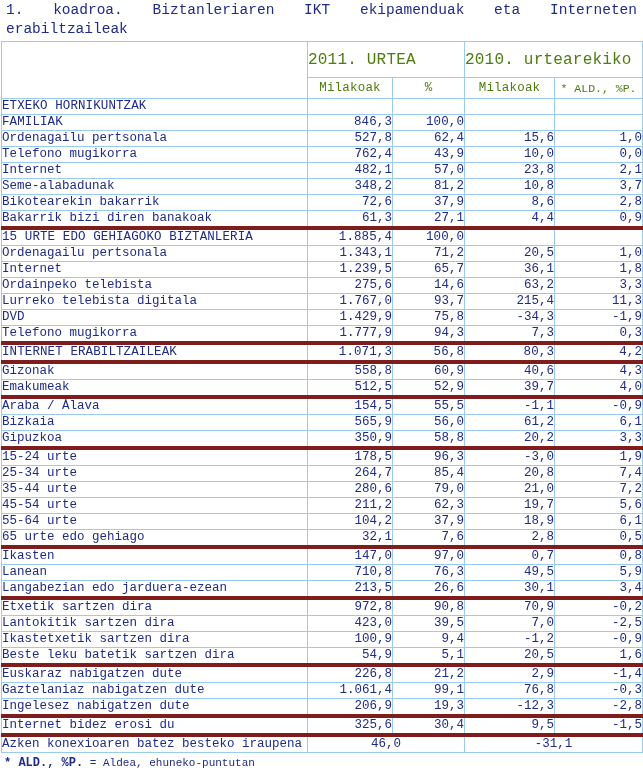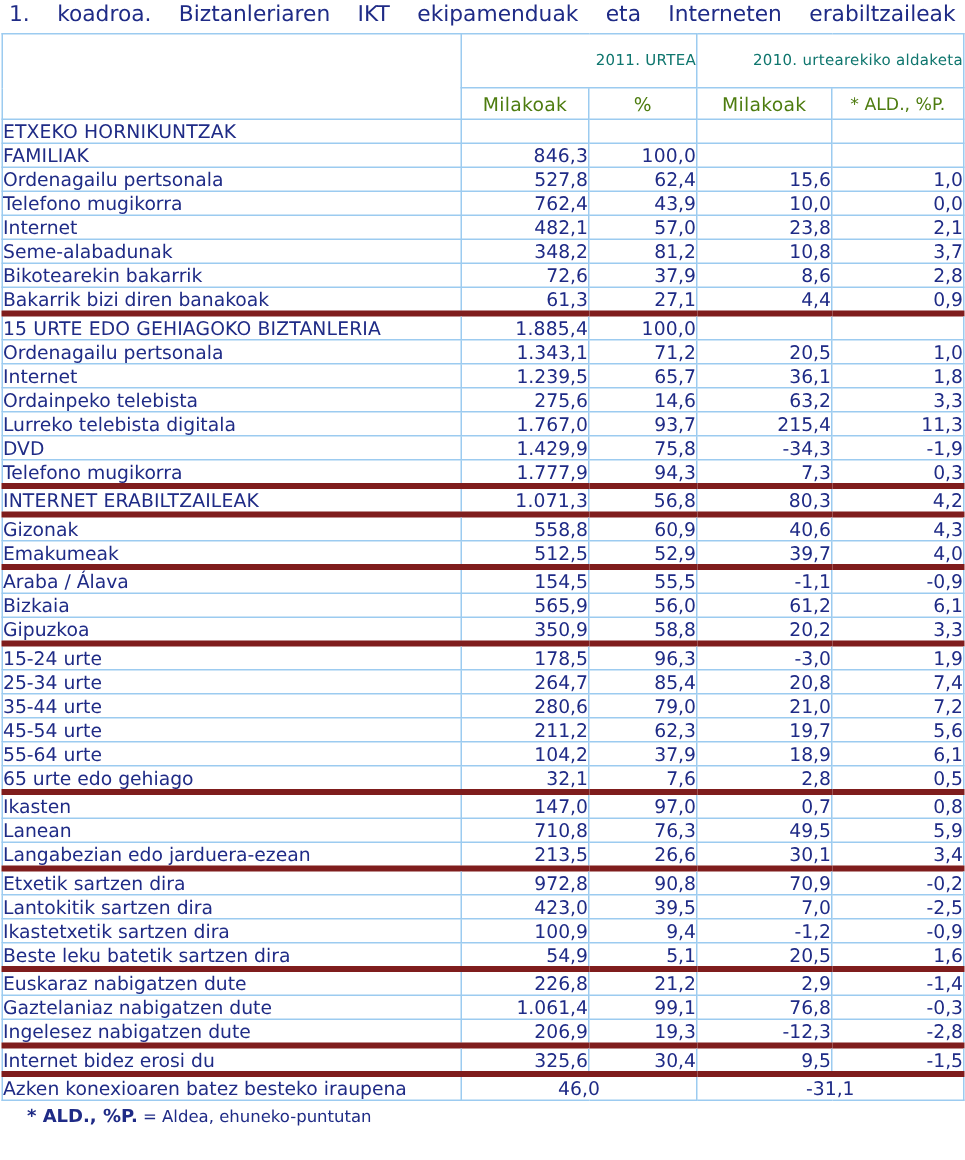--- a/index.html
+++ b/index.html
@@ -3,21 +3,21 @@
 <meta charset="utf-8">
 <style>
   html,body{margin:0;padding:0;}
   body{
     width:643px;height:773px;
     background:#ffffff;
     font-family:"DejaVu Sans","Liberation Sans",sans-serif;
     color:#1f2b86;
     overflow:hidden;
   }
-  #page{position:relative;width:643px;height:679px;}
+  #page{position:relative;width:643px;height:679px;font-family:Liberation Mono, monospace;}
 
   
   .title{
     font-size:14.5px;
     font-weight:400;
     line-height:19px;
     color:#1f2b86;
     text-align:justify;
     text-align-last:justify;
     padding:1px 2px 0 6px;
@@ -46,24 +46,24 @@
   col.c-label{width:306px;}
   col.c-mil1 {width:85px;}
   col.c-pct1 {width:72px;}
   col.c-mil2 {width:90px;}
   col.c-ald  {width:88px;}
 
   
   .hd-blank{height:35px;}
   th.hd-top{
     height:35px;
-    font-size:10px;
+    font-size:16px;
     font-weight:700;
-    color:#0f766e;
-    text-align:right;
+    color:#4d7c0f;
+    text-align:left;
     line-height:16px;
     letter-spacing:.2px;
   }
   th.hd-sub{
     height:20px;
     font-size:12.5px;
     font-weight:700;
     color:#4d7c0f;
     text-align:center;
     letter-spacing:.2px;
@@ -96,21 +96,21 @@
   
   .i0{padding-left:4px;}
   .i1{padding-left:13px;}
   .i2{padding-left:21px;}
   .i3{padding-left:34px;}
 
   
   tr.sep > td{border-top:4px solid #7f1d1d;}
 
   
-  .notes{padding:3px 0 0 18px;}
+  .notes{padding:3px 0 0 4px;}
   .note1{font-size:11.5px;line-height:14px;color:#1f2b86;}
   .note1 b{font-weight:700;font-size:12px;}
   .note1 .thin{font-weight:400;font-size:11px;}
   .note2{font-size:12.5px;font-weight:700;line-height:16px;color:#1f2b86;}
 </style>
 </head>
 <body>
 
 <div id="page">
 

